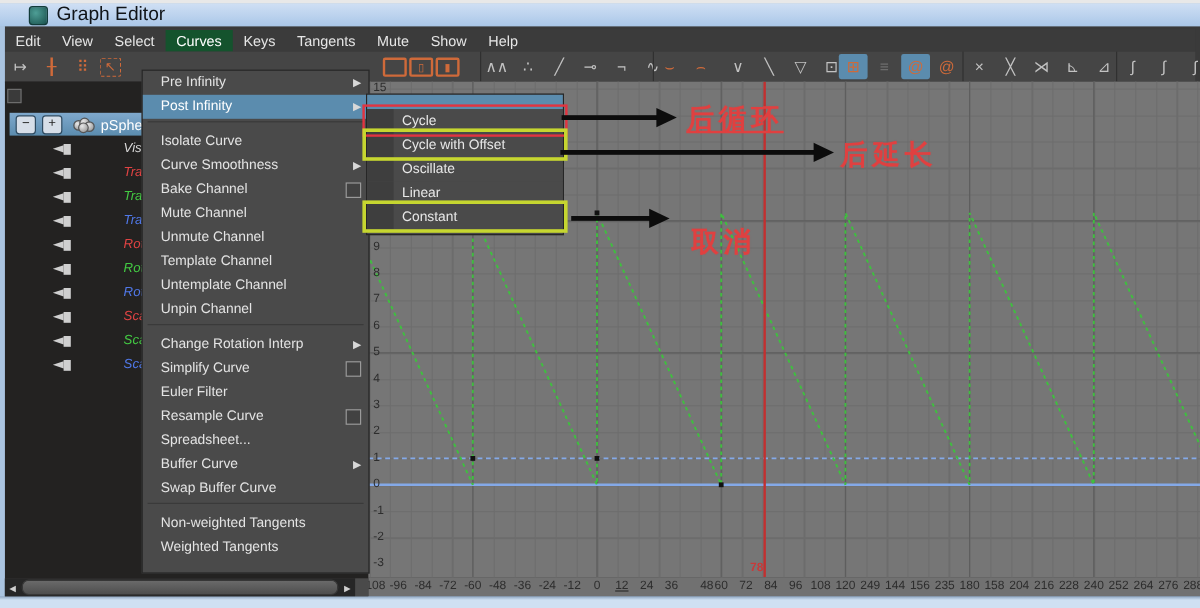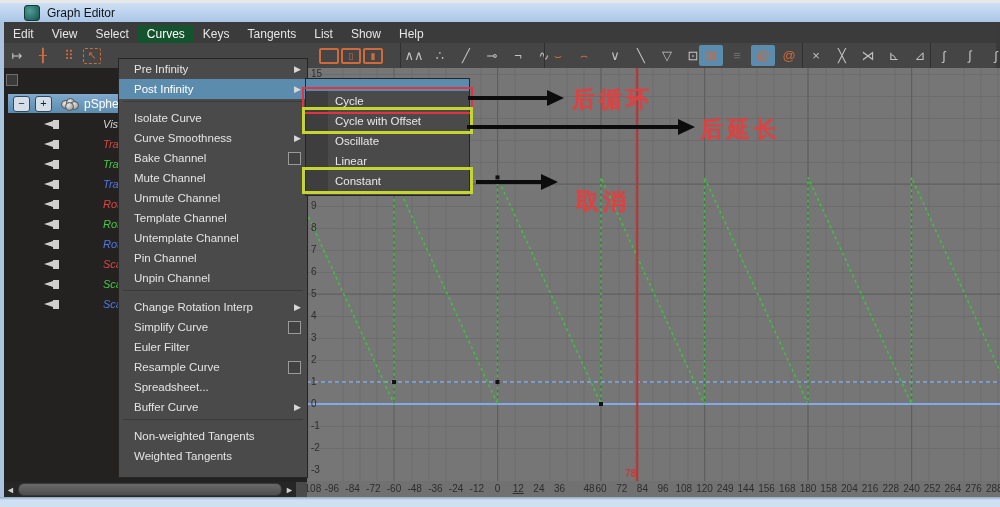--- a/index.html
+++ b/index.html
@@ -5,21 +5,21 @@
   html,body{margin:0;padding:0;}
   body{width:1000px;height:507px;position:relative;overflow:hidden;
        font-family:"Liberation Sans", sans-serif;background:#aac4e0;}
   .win{position:absolute;inset:0;}
   
   .topstrip{position:absolute;left:0;top:0;width:1000px;height:3px;background:#e8e8e8;}
   .titlebar{position:absolute;left:0;top:3px;width:1000px;height:19px;
     background:linear-gradient(#cfdff4,#aac7e8);display:flex;align-items:center;}
   .appicon{width:14px;height:14px;margin-left:24px;border-radius:3px;
     background:radial-gradient(circle at 35% 35%, #4e9e96, #19514d);border:1px solid #123c3a;}
-  .title{margin-left:7px;font-size:12px;color:#101418;}
+  .title{margin-left:7px;font-size:16px;color:#101418;}
   .leftborder{position:absolute;left:0;top:22px;width:4px;height:477px;background:#aac4e0;}
   .bottomborder{position:absolute;left:0;top:497px;width:1000px;height:10px;
     background:linear-gradient(#8fa7c2,#cfe0f2 30%,#cfe0f2);}
   .client{position:absolute;left:4px;top:22px;width:996px;height:475px;background:#3a3a3a;}
   
   .menubar{position:absolute;left:4px;top:24px;width:992px;height:19px;background:#3b3b3b;
     display:flex;align-items:center;font-size:12px;color:#e6e6e6;}
   .mb-item{padding:2px 9px;cursor:default;}
   .mb-item.active{background:#14532d;color:#fff;}
   
@@ -109,21 +109,21 @@
     <span class="title">Graph Editor</span>
   </div>
   <div class="client"></div>
   <div class="menubar" id="menubar">
       <span class="mb-item">Edit</span>
       <span class="mb-item">View</span>
       <span class="mb-item">Select</span>
       <span class="mb-item active">Curves</span>
       <span class="mb-item">Keys</span>
       <span class="mb-item">Tangents</span>
-      <span class="mb-item">List</span>
+      <span class="mb-item">Mute</span>
       <span class="mb-item">Show</span>
       <span class="mb-item">Help</span>
     </div>
   <div class="toolbar" id="toolbar">
       <div class="tb-group tb-g1">
         <span class="tb-icon tone-gray">↦</span>
         <span class="tb-icon tone-orange">╂</span>
         <span class="tb-icon tone-orange">⠿</span>
         <span class="tb-icon tone-orange tb-dashed">↖</span>
       </div>
@@ -277,21 +277,21 @@
       <span class="xlabel" style="left: 282px;">48</span>
       <span class="xlabel" style="left: 294px;">60</span>
       <span class="xlabel" style="left: 314.7px;">72</span>
       <span class="xlabel" style="left: 335.4px;">84</span>
       <span class="xlabel" style="left: 356.1px;">96</span>
       <span class="xlabel" style="left: 376.8px;">108</span>
       <span class="xlabel" style="left: 397.5px;">120</span>
       <span class="xlabel" style="left: 418.2px;">249</span>
       <span class="xlabel" style="left: 438.9px;">144</span>
       <span class="xlabel" style="left: 459.6px;">156</span>
-      <span class="xlabel" style="left: 480.3px;">168</span>
+      <span class="xlabel" style="left: 480.3px;">235</span>
       <span class="xlabel" style="left: 501px;">180</span>
       <span class="xlabel" style="left: 521.7px;">158</span>
       <span class="xlabel" style="left: 542.4px;">204</span>
       <span class="xlabel" style="left: 563.1px;">216</span>
       <span class="xlabel" style="left: 583.8px;">228</span>
       <span class="xlabel" style="left: 604.5px;">240</span>
       <span class="xlabel" style="left: 625.2px;">252</span>
       <span class="xlabel" style="left: 645.9px;">264</span>
       <span class="xlabel" style="left: 666.6px;">276</span>
       <span class="xlabel" style="left: 687.3px;">288</span>
@@ -325,23 +325,20 @@
       <div class="mi">
         <span class="mi-label">Unmute Channel</span>
       </div>
       <div class="mi">
         <span class="mi-label">Template Channel</span>
       </div>
       <div class="mi">
         <span class="mi-label">Untemplate Channel</span>
       </div>
       <div class="mi">
-        <span class="mi-label">Pin Channel</span>
-      </div>
-      <div class="mi">
         <span class="mi-label">Unpin Channel</span>
       </div>
       <div class="mi-sep"></div>
       <div class="mi">
         <span class="mi-label">Change Rotation Interp</span>
         <span class="mi-arrow">▶</span>
       </div>
       <div class="mi">
         <span class="mi-label">Simplify Curve</span>
         <span class="mi-check"></span>
@@ -352,20 +349,23 @@
       <div class="mi">
         <span class="mi-label">Resample Curve</span>
         <span class="mi-check"></span>
       </div>
       <div class="mi">
         <span class="mi-label">Spreadsheet...</span>
       </div>
       <div class="mi">
         <span class="mi-label">Buffer Curve</span>
         <span class="mi-arrow">▶</span>
+      </div>
+      <div class="mi">
+        <span class="mi-label">Swap Buffer Curve</span>
       </div>
       <div class="mi-sep"></div>
       <div class="mi">
         <span class="mi-label">Non-weighted Tangents</span>
       </div>
       <div class="mi">
         <span class="mi-label">Weighted Tangents</span>
       </div>
     </div>
   <div class="submenu" id="postsubmenu">
@@ -391,21 +391,21 @@
         <span class="smi-label">Constant</span>
       </div>
     </div>
 
   <div class="arrow-line" style="left:468px;top:96px;width:80px;"></div>
   <div class="arrow-head" style="left:547px;top:90px;"></div>
   <div class="arrow-line" style="left:467px;top:125px;width:212px;"></div>
   <div class="arrow-head" style="left:678px;top:119px;"></div>
   <div class="arrow-line" style="left:476px;top:180px;width:66px;"></div>
   <div class="arrow-head" style="left:541px;top:174px;"></div>
-  <div class="cn" style="left:572px;top:84px;">后循环</div>
+  <div class="cn" style="left:572px;top:84px;text-decoration:underline;">后循环</div>
   <div class="cn" style="left:700px;top:114px;">后延长</div>
   <div class="cn" style="left:576px;top:186px;">取消</div>
 
   <div class="hscroll">
     <span class="sb-arrow">◄</span>
     <div class="sb-thumb"></div>
     <span class="sb-arrow">►</span>
   </div>
   <div class="sb-corner"></div>
   <div class="leftborder"></div>

